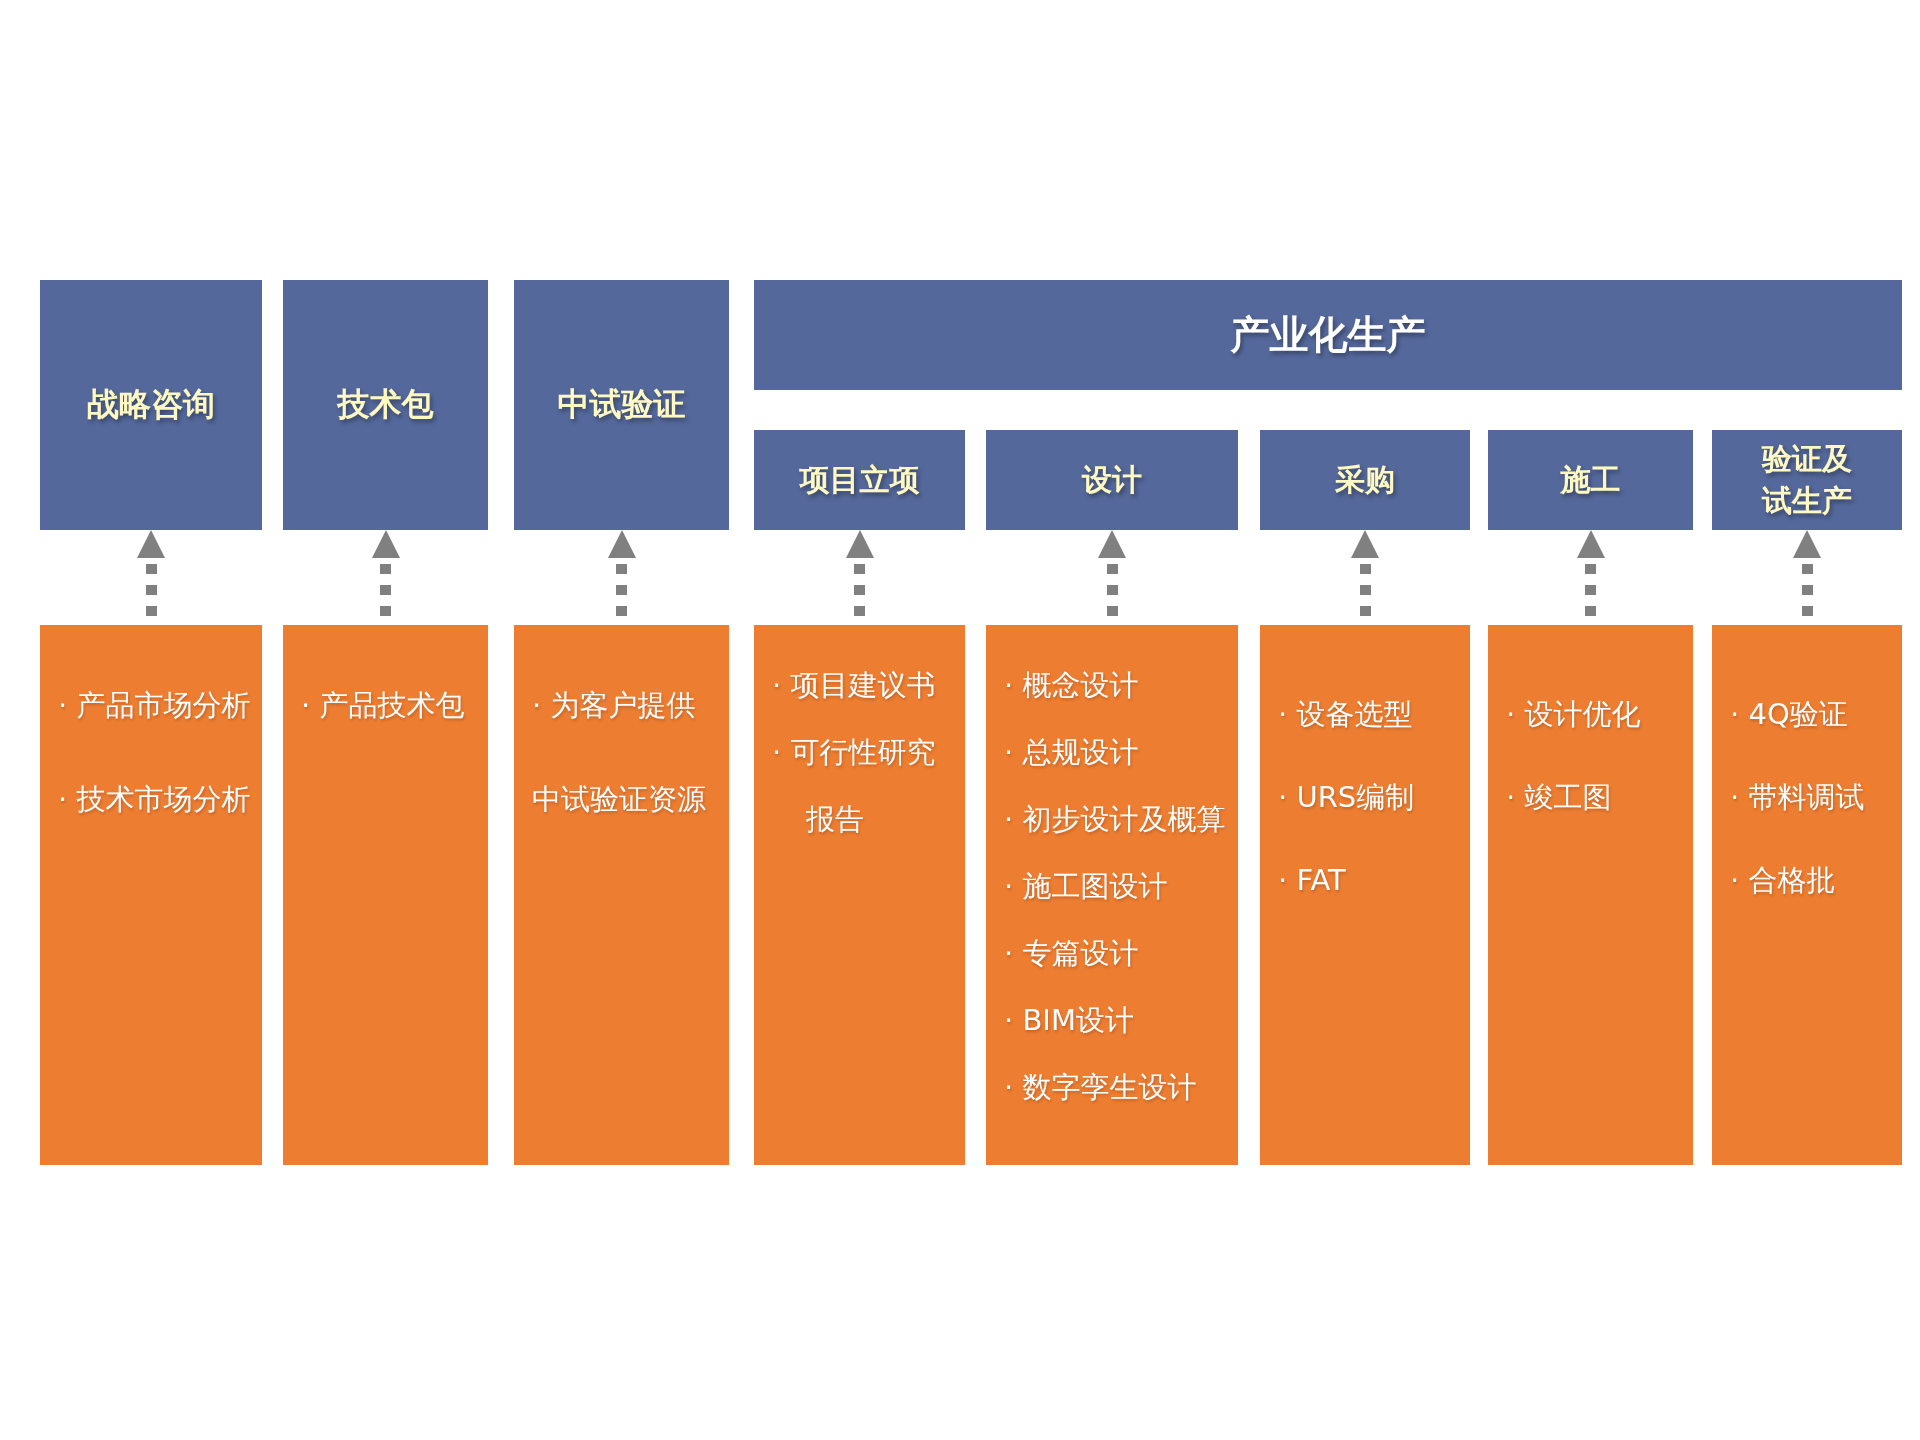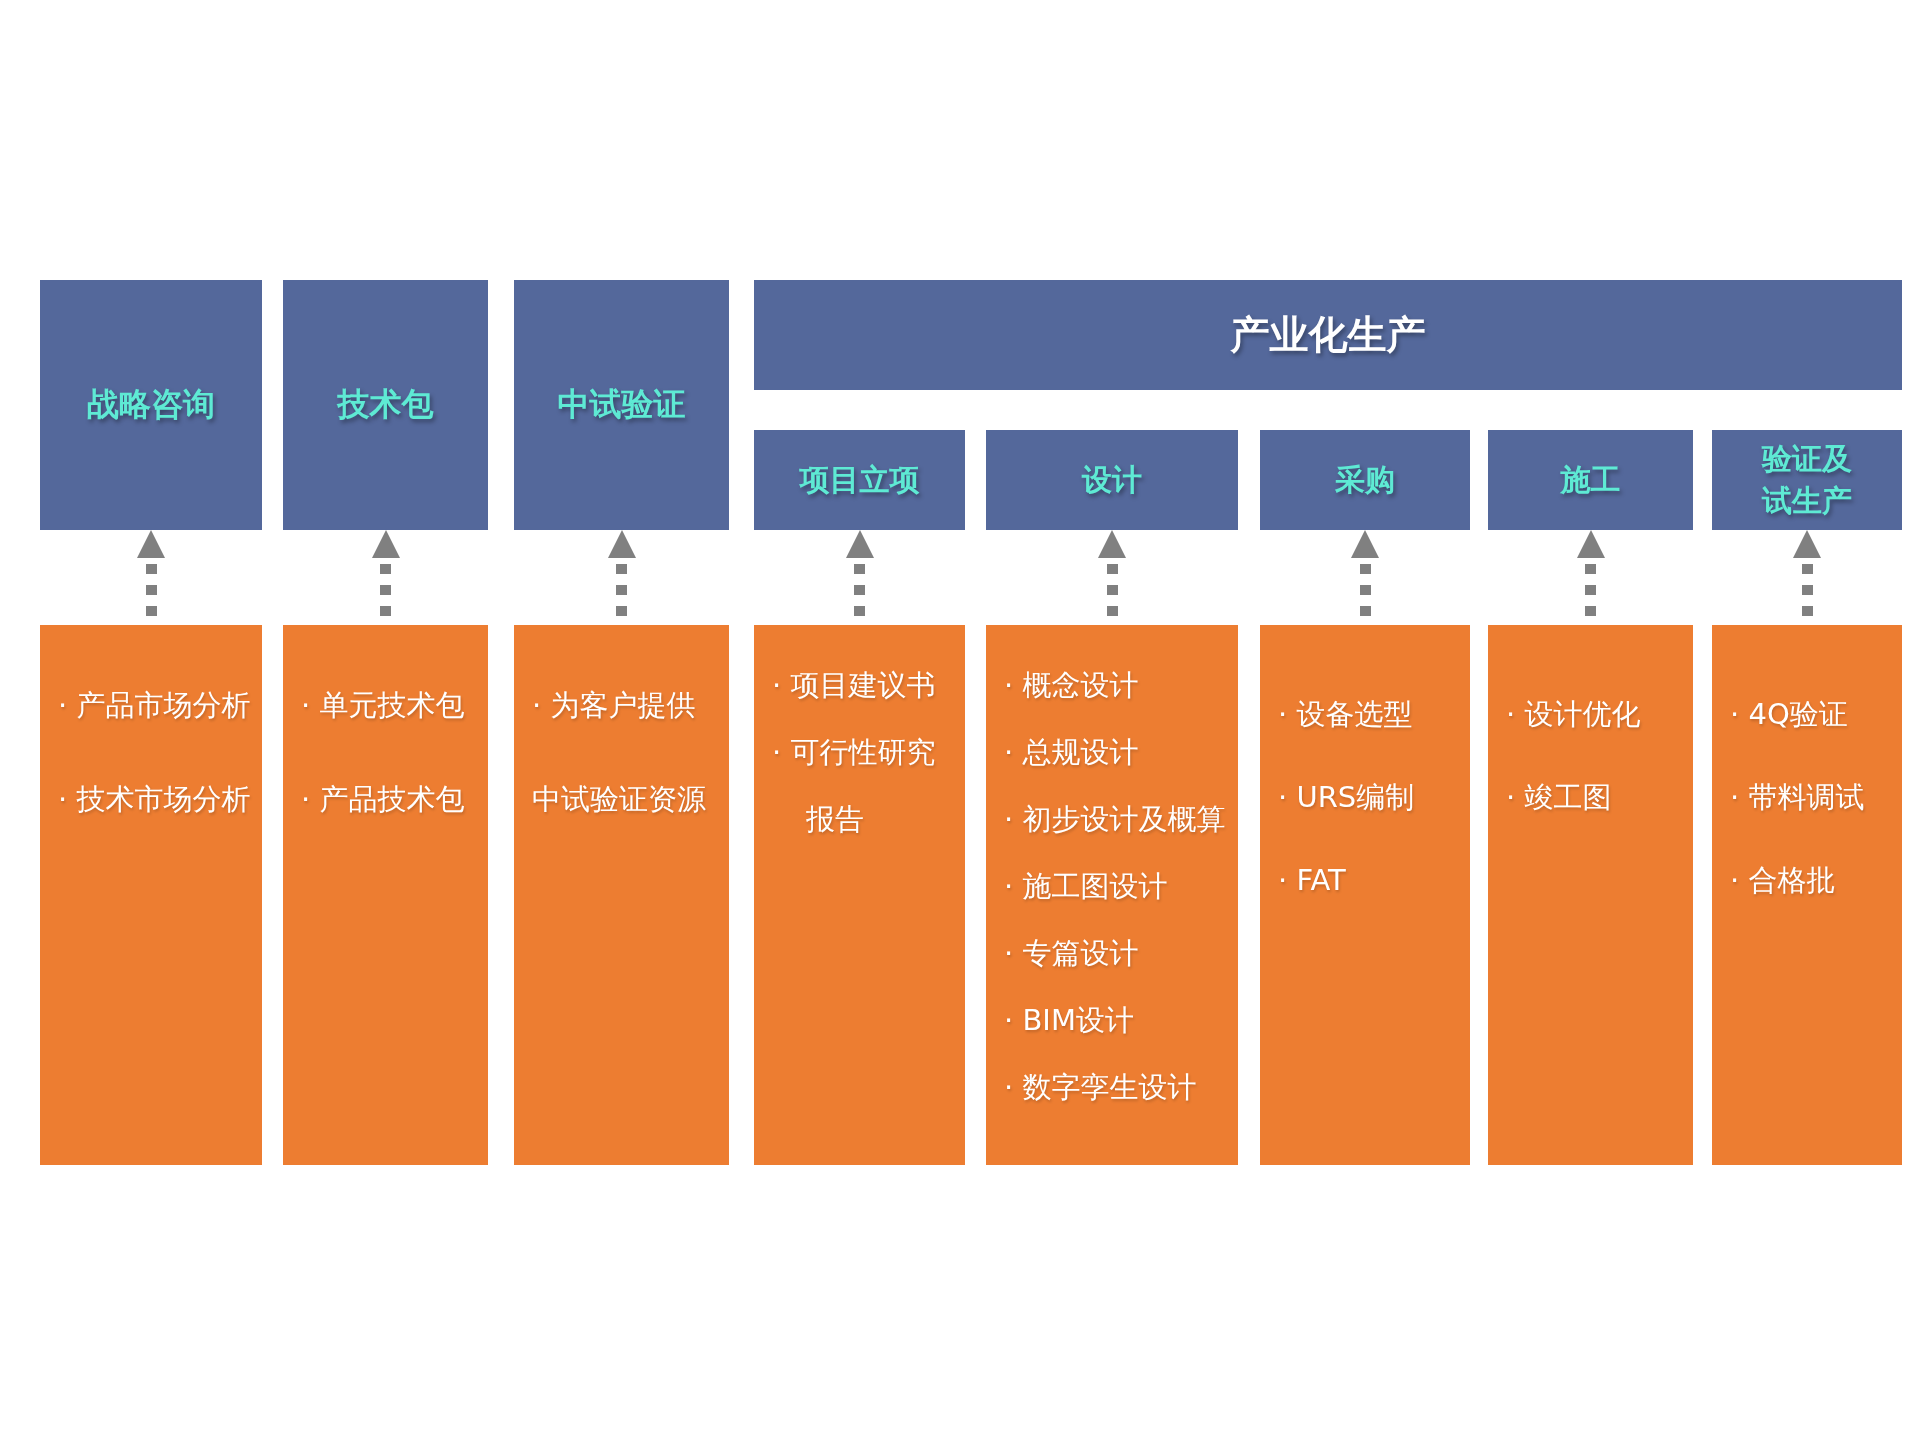--- a/index.html
+++ b/index.html
@@ -25,21 +25,21 @@
   .col5 { left: 986px;  width: 252px; }
   .col6 { left: 1260px; width: 210px; }
   .col7 { left: 1488px; width: 205px; }
   .col8 { left: 1712px; width: 190px; }
 
   
   .blue-box {
     position: absolute;
     left: 0; right: 0;
     background: #54689B;
-    color: #5eead4;
+    color: #fef9c3;
     display: flex;
     align-items: center;
     justify-content: center;
     text-align: center;
     font-weight: bold;
     text-shadow: 2px 3px 4px rgba(0,0,0,0.35);
   }
   .tall-box { top: 280px; height: 250px; font-size: 32px; }
   .sub-box  { top: 430px; height: 100px; font-size: 30px; line-height: 42px; }
   .blue-box .label { white-space: pre-line; }
@@ -141,21 +141,20 @@
   <div class="col col2">
     <div class="blue-box tall-box">
       <span class="label">技术包</span>
     </div>
     <div class="arrow">
       <div class="arrow-head"></div>
       <div class="arrow-tail"></div>
     </div>
     <div class="orange-box">
       <div class="list list-lg">
-        <div class="item">· 单元技术包</div>
         <div class="item">· 产品技术包</div>
       </div>
     </div>
   </div>
 
   <div class="col col3">
     <div class="blue-box tall-box">
       <span class="label">中试验证</span>
     </div>
     <div class="arrow">

